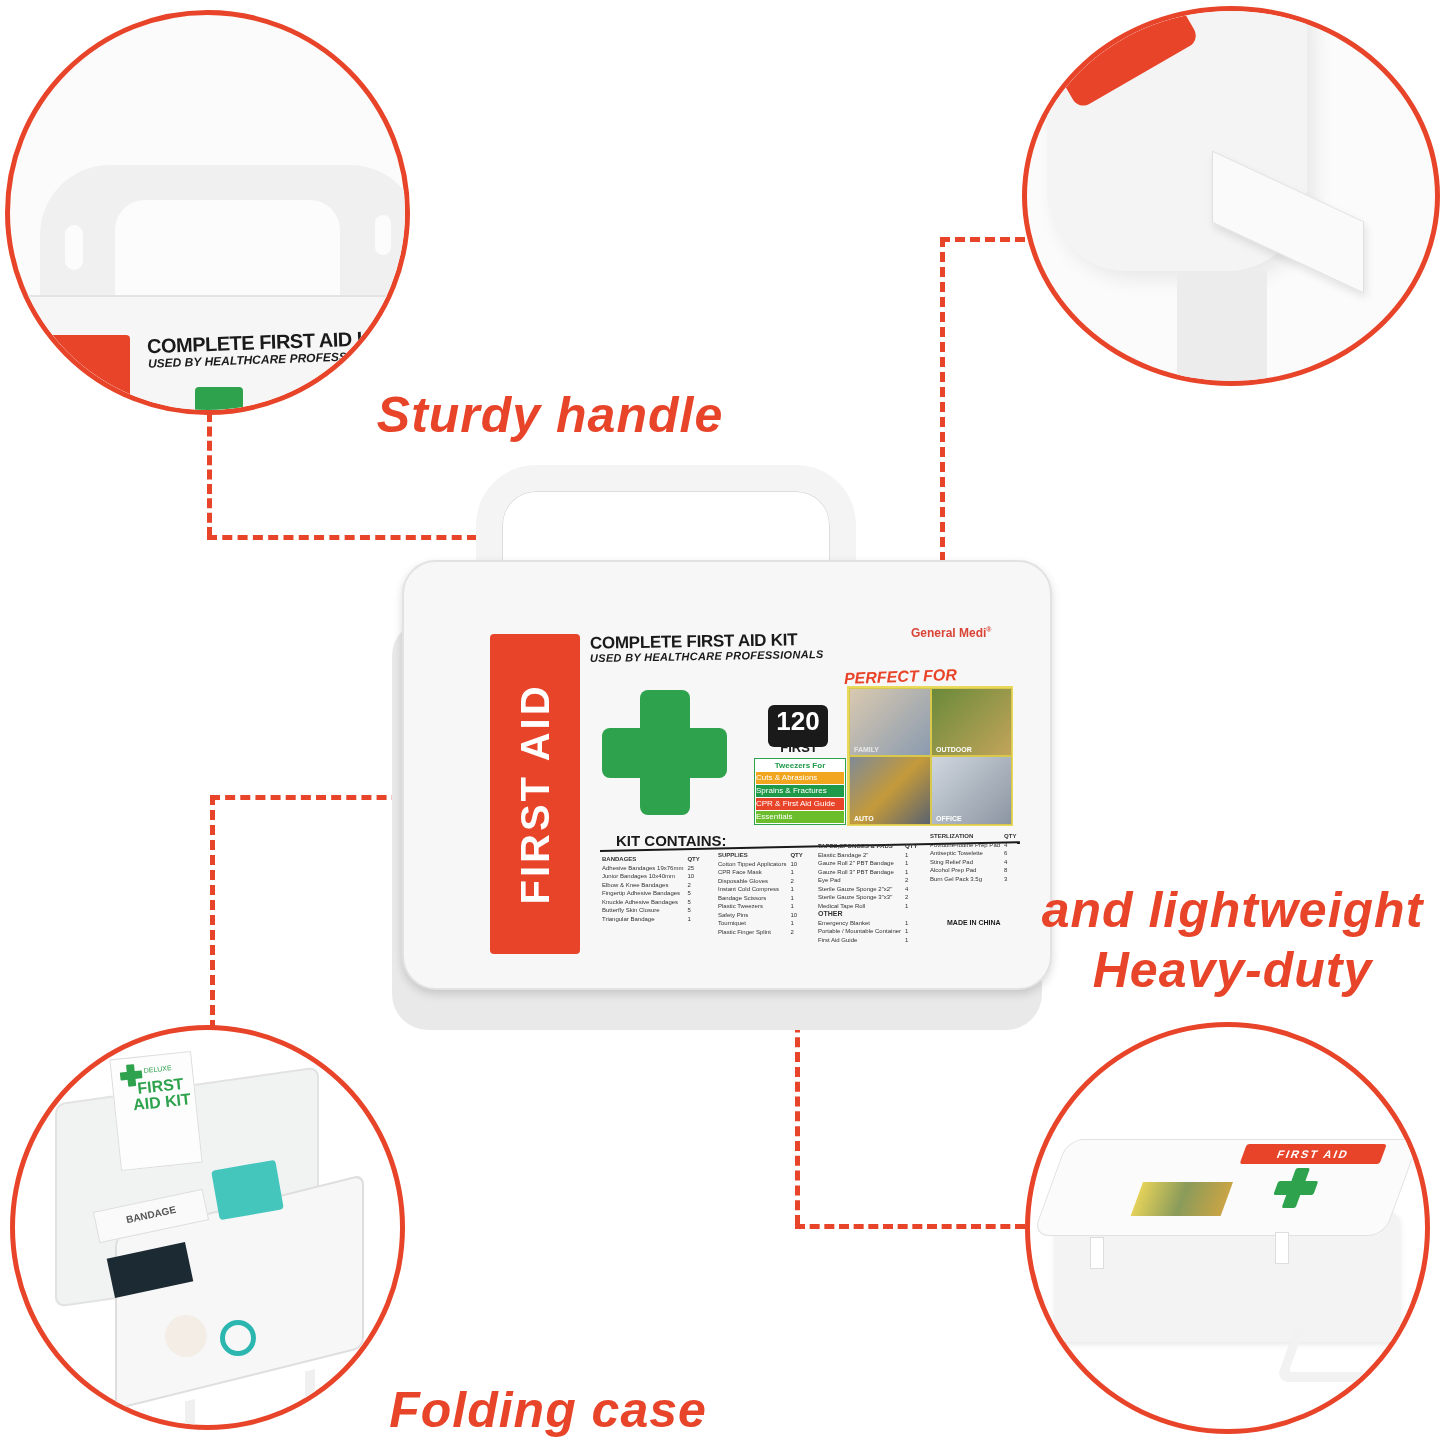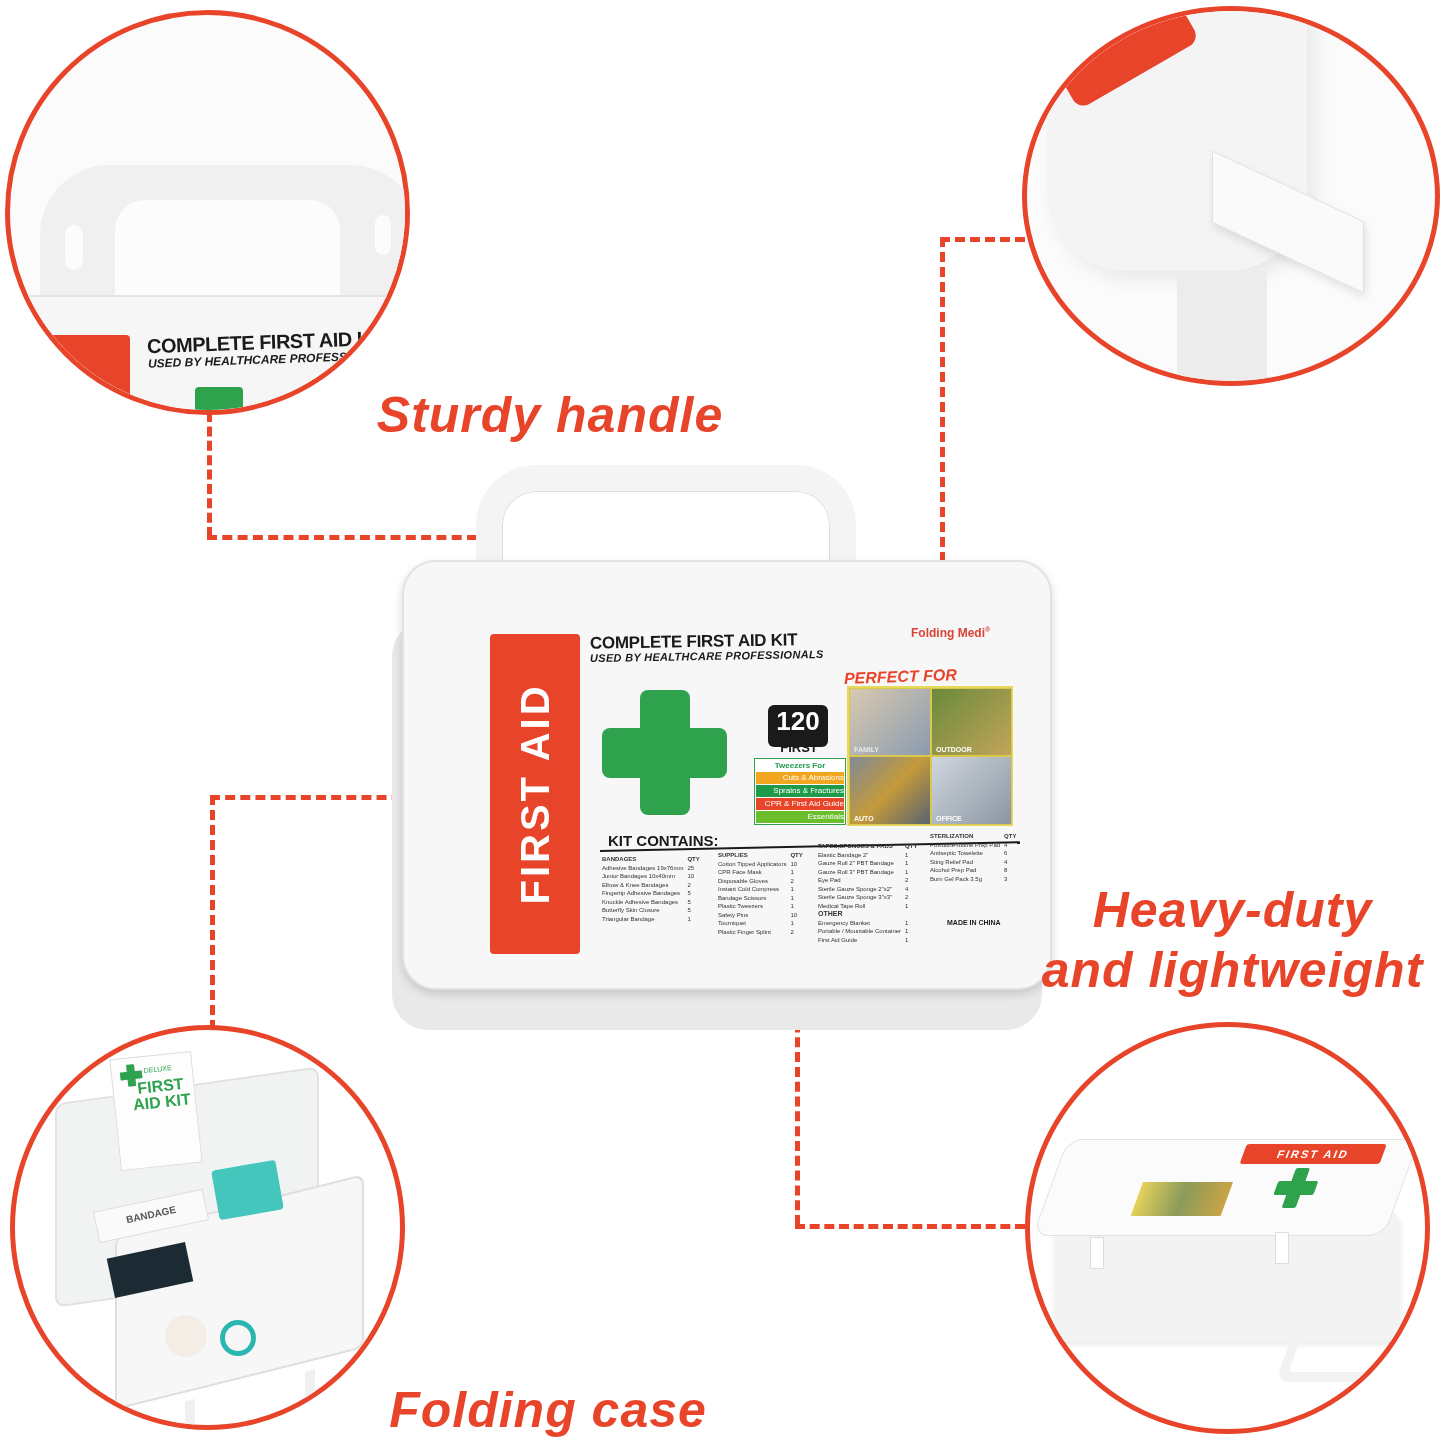--- a/index.html
+++ b/index.html
@@ -11,21 +11,21 @@
   .dash-v{position:absolute;width:0;border-left:5px dashed #e8442a;}
   
   .kit-handle{position:absolute;left:476px;top:465px;width:380px;height:160px;border:26px solid #f4f4f4;border-bottom:none;border-radius:60px 60px 0 0;box-sizing:border-box;box-shadow:0 0 0 1px #ddd inset;}
   .kit-back{position:absolute;left:392px;top:620px;width:650px;height:410px;background:#e9e9e9;border-radius:36px;}
   .kit-lid{position:absolute;left:402px;top:560px;width:650px;height:430px;background:#f7f7f7;border-radius:34px;box-shadow:0 4px 10px rgba(0,0,0,.15);border:2px solid #e2e2e2;box-sizing:border-box;}
   .fa-band{position:absolute;left:18px;top:32px;width:90px;height:340px;background:#e8442a;border-radius:4px;}
   .fa-band span{position:absolute;left:50%;top:50%;transform:translate(-50%,-50%) rotate(-90deg);color:#fff;font-weight:bold;font-size:40px;white-space:nowrap;letter-spacing:3px;}
   .cross{position:absolute;}
   .cross .v{position:absolute;background:#2ea24d;border-radius:8px;}
   .cross .h{position:absolute;background:#2ea24d;border-radius:8px;}
-  .pill{font-size:8px;color:#fff;text-align:right;height:12px;line-height:12px;margin-top:1px;}
+  .pill{font-size:8px;color:#fff;text-align:left;height:12px;line-height:12px;margin-top:1px;}
   table.kc{border-collapse:collapse;font-size:6px;color:#333;}
   table.kc td{padding:0 2px;white-space:nowrap;line-height:8.5px;}
   .photo{position:absolute;border:1px solid #d8c84b;}
 </style>
 </head>
 <body>
 
 <div class="dash-v" style="left:207px;top:412px;height:125px;"></div>
 <div class="dash-h" style="left:207px;top:535px;width:270px;"></div>
 
@@ -63,21 +63,21 @@
 <div class="kit-handle"></div>
 <div class="kit-back"></div>
 <div class="kit-lid">
   <div class="fa-band" style="left:86px;top:72px;width:90px;height:320px;">
     <span>FIRST AID</span>
   </div>
 
   <div class="abs" style="left:186px;top:70px;font-size:17px;font-weight:bold;color:#1a1a1a;letter-spacing:-0.3px;transform:rotate(-1deg);">COMPLETE FIRST AID KIT</div>
   <div class="abs" style="left:186px;top:88px;font-size:11px;font-weight:bold;font-style:italic;color:#1a1a1a;transform:rotate(-1deg);letter-spacing:0.3px;">USED BY HEALTHCARE PROFESSIONALS</div>
   <div class="abs" style="left:507px;top:64px;font-size:12px;font-weight:bold;color:#d94436;">
-    <span>Folding Medi</span><sup style="font-size:7px;">®</sup>
+    <span>General Medi</span><sup style="font-size:7px;">®</sup>
   </div>
 
   <div class="cross" style="left:198px;top:128px;width:125px;height:125px;">
     <div class="v" style="left:38px;top:0;width:50px;height:125px;"></div>
     <div class="h" style="left:0;top:38px;width:125px;height:50px;"></div>
   </div>
 
   <div class="abs" style="left:364px;top:143px;width:60px;height:42px;background:#1a1a1a;color:#fff;font-weight:bold;font-size:26px;line-height:33px;text-align:center;border-radius:6px;">120</div>
   <div class="abs" style="left:364px;top:178px;width:62px;font-size:13px;font-weight:bold;color:#1a1a1a;text-align:center;">FIRST</div>
 
@@ -98,21 +98,21 @@
       <span style="position:absolute;left:4px;bottom:2px;font-size:7px;color:#fff;font-weight:bold;">OUTDOOR</span>
     </div>
     <div class="photo" style="left:2px;top:70px;width:80px;height:67px;background:linear-gradient(135deg,#7f8a97,#c49a3a 50%,#5a6370);">
       <span style="position:absolute;left:4px;bottom:2px;font-size:7px;color:#fff;font-weight:bold;">AUTO</span>
     </div>
     <div class="photo" style="left:84px;top:70px;width:79px;height:67px;background:linear-gradient(135deg,#cfd6de,#8c96a2);">
       <span style="position:absolute;left:4px;bottom:2px;font-size:7px;color:#fff;font-weight:bold;">OFFICE</span>
     </div>
   </div>
 
-  <div class="abs" style="left:204px;top:270px;font-size:15px;font-weight:bold;color:#1a1a1a;">KIT CONTAINS:</div>
+  <div class="abs" style="left:212px;top:270px;font-size:15px;font-weight:bold;color:#1a1a1a;">KIT CONTAINS:</div>
   <div class="abs" style="left:196px;top:288px;width:420px;height:2px;background:#1a1a1a;transform:rotate(-1.2deg);transform-origin:left;"></div>
 
   <div class="abs" style="left:196px;top:293px;">
     <table class="kc">
       <tbody>
           <tr>
             <td style="font-weight:bold;">BANDAGES</td>
             <td style="font-weight:bold;">QTY</td>
           </tr>
       <tr>
@@ -273,22 +273,22 @@
             <td>Burn Gel Pack 3.5g</td>
             <td>3</td>
           </tr>
     </tbody>
       </table>
   </div>
   <div class="abs" style="left:543px;top:357px;font-size:7px;font-weight:bold;color:#1a1a1a;">MADE IN CHINA</div>
 </div>
 
 <div class="caption" style="left:1020px;top:880px;width:425px;">
+  <div>and lightweight</div>
   <div>Heavy-duty</div>
-  <div>and lightweight</div>
 </div>
 
 <div class="circle" style="left:10px;top:1025px;width:395px;height:405px;background:#fff;">
   <div class="abs" style="left:40px;top:55px;width:260px;height:200px;background:#f1f3f3;border:2px solid #e2e2e2;border-radius:10px;transform:skewY(-8deg);"></div>
   <div class="abs" style="left:100px;top:25px;width:80px;height:110px;background:#fdfdfd;border:1px solid #ddd;transform:rotate(-6deg);">
     <div class="cross" style="left:8px;top:6px;width:22px;height:22px;">
       <div class="v" style="left:7px;top:0;width:8px;height:22px;border-radius:1px;background:#2ea24d;"></div>
       <div class="h" style="left:0;top:7px;width:22px;height:8px;border-radius:1px;background:#2ea24d;"></div>
     </div>
     <div style="position:absolute;left:32px;top:10px;font-size:7px;color:#2ea24d;">DELUXE</div>

